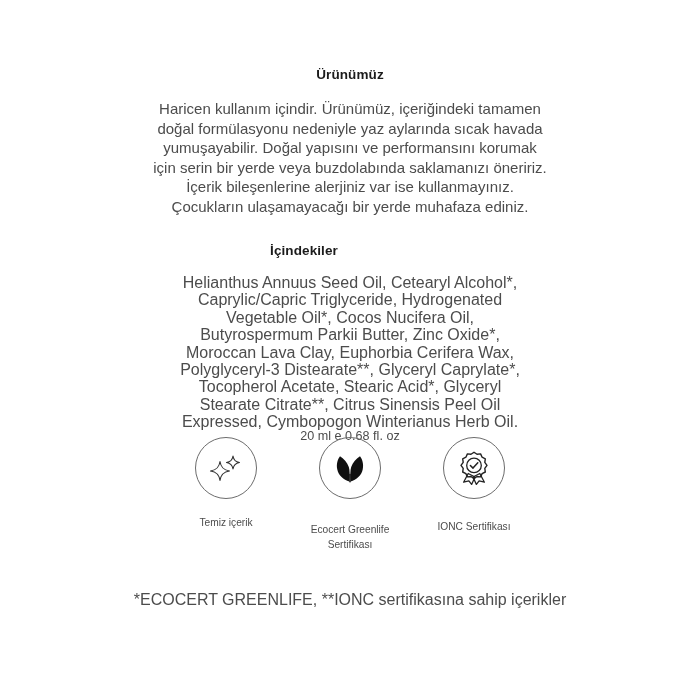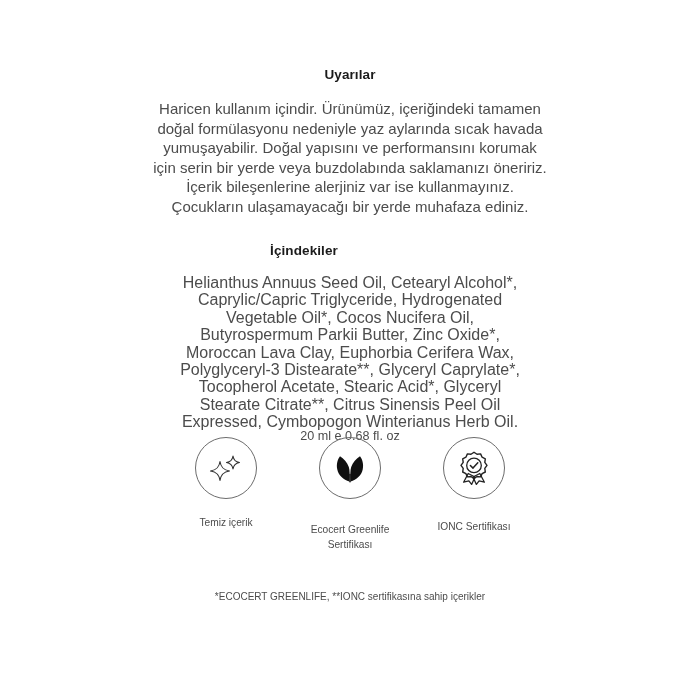--- a/index.html
+++ b/index.html
@@ -118,30 +118,30 @@
   .badge-2 .badge-caption { margin-top: 24px; }
   .badge-3 .badge-caption { margin-top: 21px; }
 
   
   #footnote-text {
     position: absolute;
     left: 0;
     top: 591px;
     width: 700px;
     text-align: center;
-    font-size: 10px;
+    font-size: 16px;
     color: #4c4c4c;
   }
 </style>
 </head>
 <body>
 
 <div class="page">
 
-  <div class="section-heading" id="warnings-heading">Uyarılar</div>
+  <div class="section-heading" id="warnings-heading">Ürünümüz</div>
 
   <div id="warnings-body">Haricen kullanım içindir. Ürünümüz, içeriğindeki tamamen doğal formülasyonu nedeniyle yaz aylarında sıcak havada yumuşayabilir. Doğal yapısını ve performansını korumak için serin bir yerde veya buzdolabında saklamanızı öneririz. İçerik bileşenlerine alerjiniz var ise kullanmayınız. Çocukların ulaşamayacağı bir yerde muhafaza ediniz.</div>
 
   <div class="section-heading" id="ingredients-heading">İçindekiler</div>
 
   <div id="ingredients-body">Helianthus Annuus Seed Oil, Cetearyl Alcohol*, Caprylic/Capric Triglyceride, Hydrogenated Vegetable Oil*, Cocos Nucifera Oil, Butyrospermum Parkii Butter, Zinc Oxide*, Moroccan Lava Clay, Euphorbia Cerifera Wax, Polyglyceryl-3 Distearate**, Glyceryl Caprylate*, Tocopherol Acetate, Stearic Acid*, Glyceryl Stearate Citrate**, Citrus Sinensis Peel Oil Expressed, Cymbopogon Winterianus Herb Oil.</div>
 
   <div id="volume-text">20 ml e 0.68 fl. oz</div>
 
   <div class="badges">

